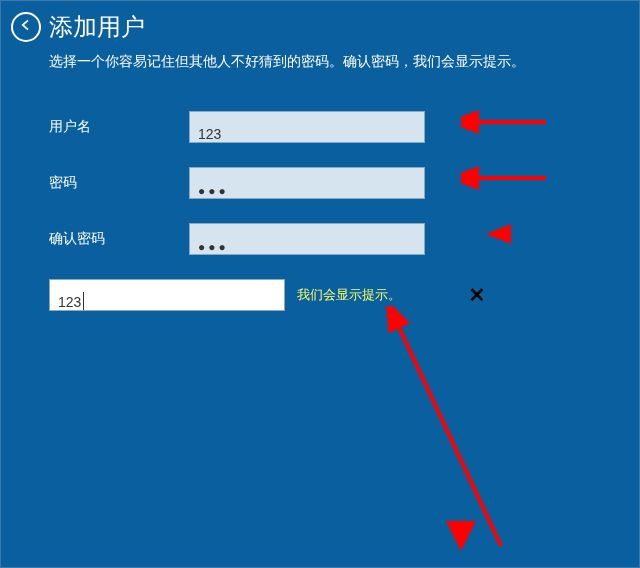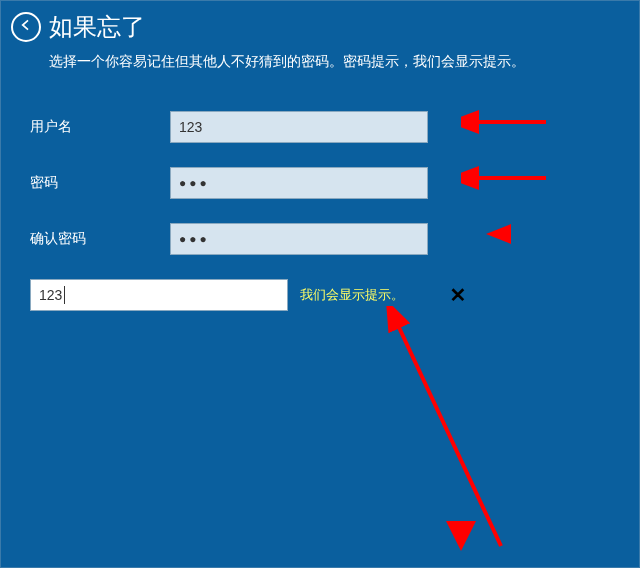--- a/index.html
+++ b/index.html
@@ -33,42 +33,42 @@
     .title {
       font-size: 24px;
       font-weight: 300;
     }
     .subtitle {
       font-size: 14px;
       padding: 10px 0 20px 48px;
       color: #ffffff;
     }
     .form {
-      padding: 20px 0 0 29px;
+      padding: 20px 0 0 48px;
     }
     .row {
       display: flex;
       align-items: center;
       margin-bottom: 24px;
       position: relative;
     }
     .label {
       width: 140px;
       font-size: 14px;
     }
     .field {
-      width: 258px;
+      width: 236px;
       height: 32px;
       border: 1px solid #8aa9c0;
       background: #d6e4ef;
       color: #333;
       font-size: 14px;
       padding: 0 8px;
       display: flex;
-      align-items: center;
+      align-items: flex-end;
       font-family: inherit;
     }
     .field.active {
       background: #ffffff;
       position: relative;
       padding-right: 30px;
     }
     .field-clear {
       position: absolute;
       left: 416px;
@@ -107,24 +107,24 @@
 <body>
 
 <div class="header">
   <div class="back-btn">
     <span>
       <svg viewBox="0 0 24 24" fill="none" stroke="#fff" stroke-width="2.5">
         <polyline points="15 5 7 12 15 19"></polyline>
       </svg>
     </span>
   </div>
-  <div class="title">如果忘了</div>
+  <div class="title">添加用户</div>
 </div>
 
-<div class="subtitle">选择一个你容易记住但其他人不好猜到的密码。密码提示，我们会显示提示。</div>
+<div class="subtitle">选择一个你容易记住但其他人不好猜到的密码。确认密码，我们会显示提示。</div>
 
 <div class="form">
 
   <div class="row">
     <div class="label">用户名</div>
     <div class="field">
         <span>123</span>
       </div>
   </div>
 

